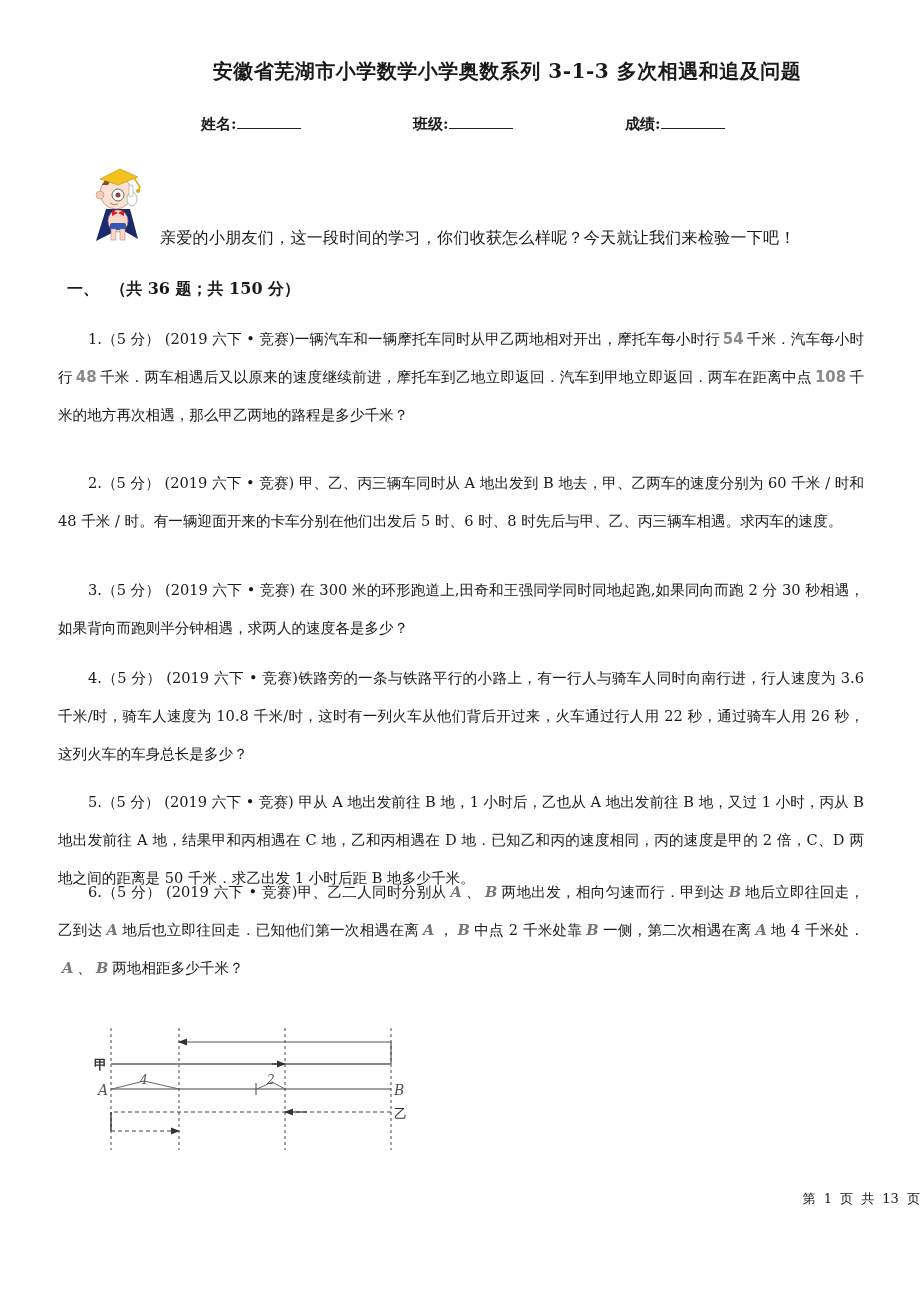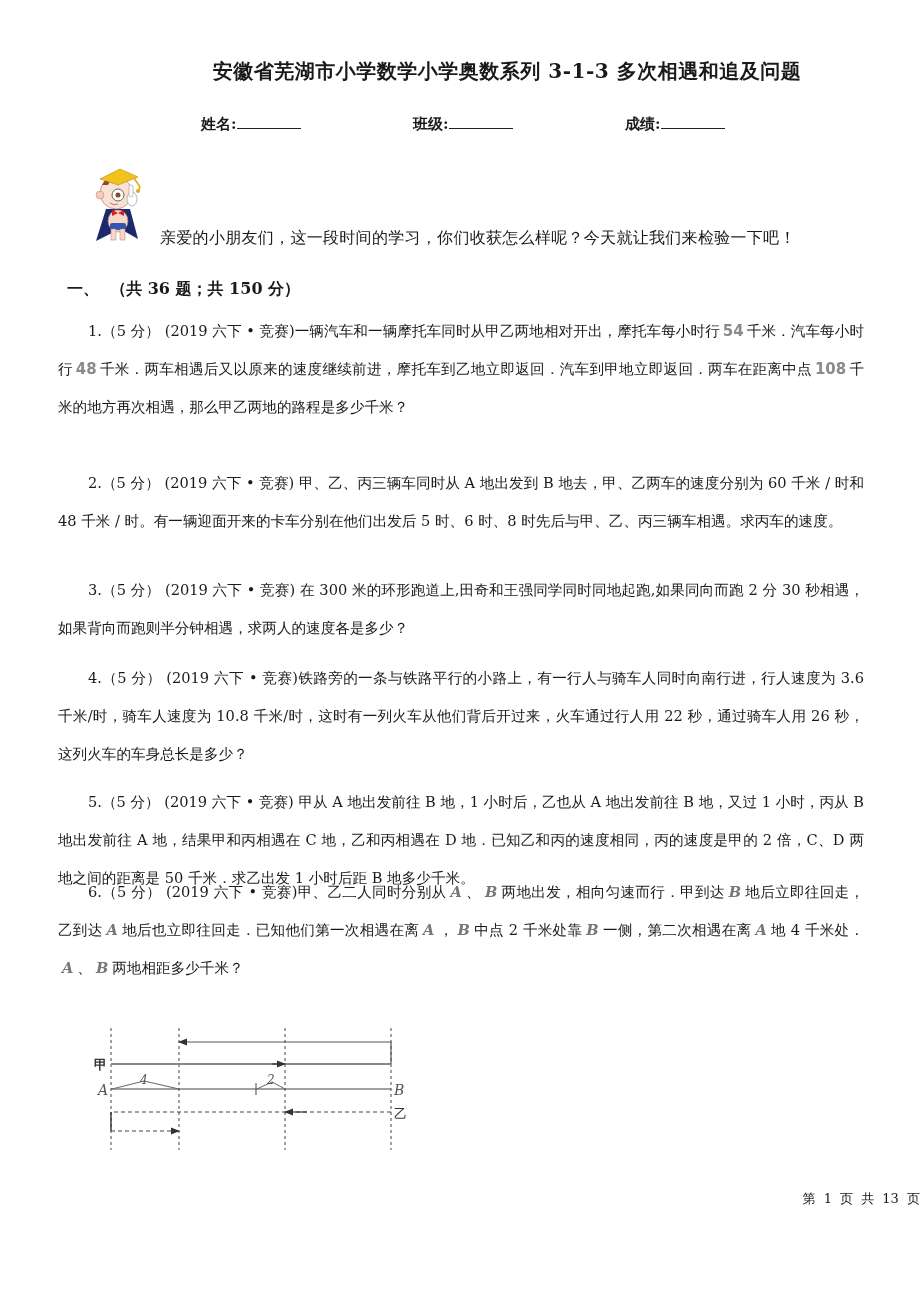--- a/index.html
+++ b/index.html
@@ -69,21 +69,21 @@
 
     <path d="M22 38 Q26 41 30 39" stroke="#b55" stroke-width="0.8" fill="none"></path>
   </svg>
 
   <div class="greeting">亲爱的小朋友们，这一段时间的学习，你们收获怎么样呢？今天就让我们来检验一下吧！</div>
 
   <div class="section">
     <span>一、</span>&nbsp;&nbsp;<span>（共 36 题；共 150 分）</span>
   </div>
 
-  <div class="q" style="top:312px">
+  <div class="q" style="top:320px">
     <span class="indent"></span><span>1.</span><span>（5 分） (2019 六下 • 竞赛)</span><span>一辆汽车和一辆摩托车同时从甲乙两地相对开出，摩托车每小时行</span><span class="num-hl">54</span><span>千米．汽车每小时行</span><span class="num-hl">48</span><span>千米．两车相遇后又以原来的速度继续前进，摩托车到乙地立即返回．汽车到甲地立即返回．两车在距离中点</span><span class="num-hl">108</span><span>千米的地方再次相遇，那么甲乙两地的路程是多少千米？</span>
   </div>
 
   <div class="q" style="top:464px">
     <span class="indent"></span><span>2.</span><span>（5 分） (2019 六下 • 竞赛)</span> <span>甲、乙、丙三辆车同时从 A 地出发到 B 地去，甲、乙两车的速度分别为 60 千米 / 时和 48 千米 / 时。有一辆迎面开来的卡车分别在他们出发后 5 时、6 时、8 时先后与甲、乙、丙三辆车相遇。求丙车的速度。</span>
   </div>
 
   <div class="q" style="top:571px">
     <span class="indent"></span><span>3.</span><span>（5 分） (2019 六下 • 竞赛)</span> <span>在 300 米的环形跑道上,田奇和王强同学同时同地起跑,如果同向而跑 2 分 30 秒相遇，如果背向而跑则半分钟相遇，求两人的速度各是多少？</span>
   </div>

